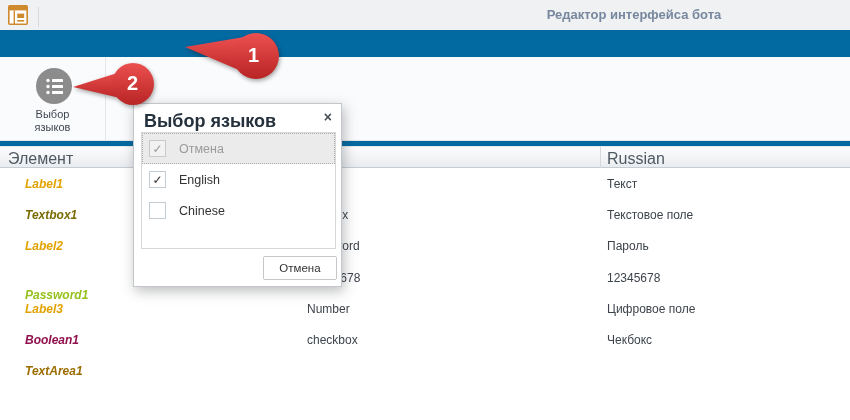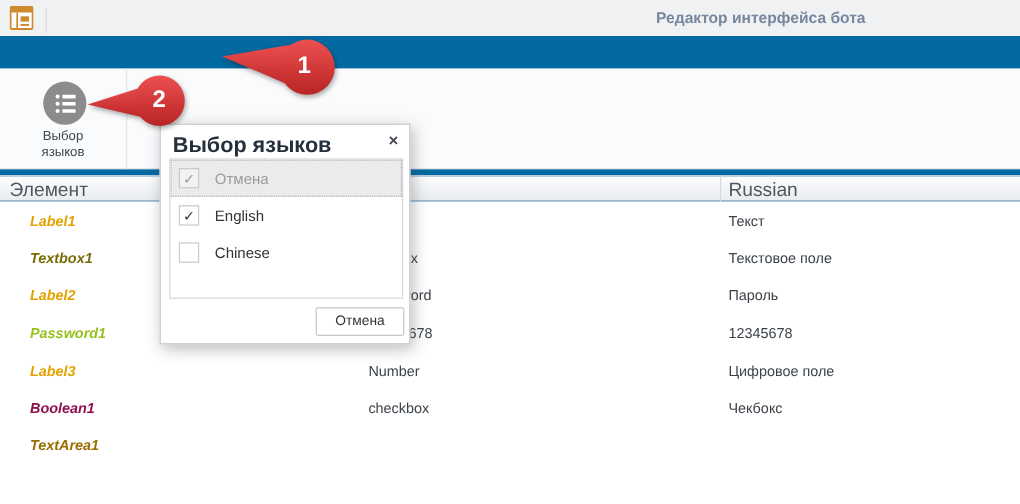--- a/index.html
+++ b/index.html
@@ -140,21 +140,21 @@
         <span class="cell-el" style="color: rgb(122, 108, 5);">Textbox1</span>
         <span class="cell-en">Textbox</span>
         <span class="cell-ru">Текстовое поле</span>
       </div>
       <div class="trow">
         <span class="cell-el" style="color: rgb(226, 163, 0);">Label2</span>
         <span class="cell-en">Password</span>
         <span class="cell-ru">Пароль</span>
       </div>
       <div class="trow">
-        <span class="cell-el" style="color: rgb(150, 193, 30);">Password1</span>
+        <span class="cell-el" style="color: rgb(150, 193, 30); margin-top: 17px;">Password1</span>
         <span class="cell-en">12345678</span>
         <span class="cell-ru">12345678</span>
       </div>
       <div class="trow">
         <span class="cell-el" style="color: rgb(226, 163, 0);">Label3</span>
         <span class="cell-en">Number</span>
         <span class="cell-ru">Цифровое поле</span>
       </div>
       <div class="trow">
         <span class="cell-el" style="color: rgb(144, 16, 77);">Boolean1</span>

